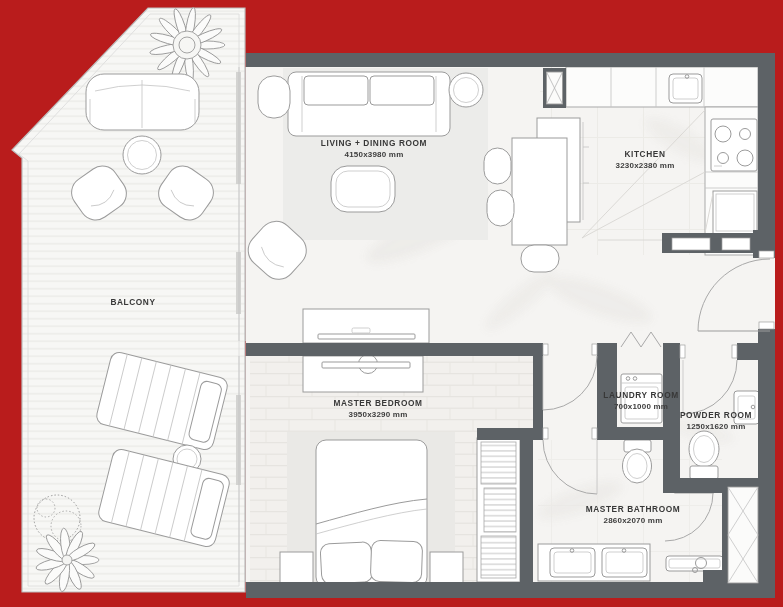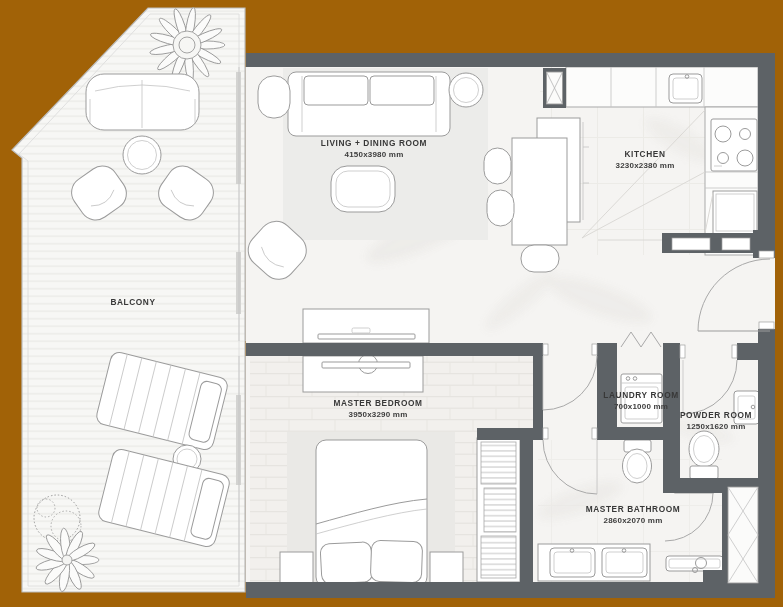--- a/index.html
+++ b/index.html
@@ -1,16 +1,16 @@
 <!DOCTYPE html>
 <html><head>
 <meta charset="utf-8">
 <style>
   html,body{margin:0;padding:0;background:#ffffff;}
-  .stage{position:relative;width:783px;height:607px;background:#a16207;overflow:hidden;}
+  .stage{position:relative;width:783px;height:607px;background:#b91c1c;overflow:hidden;}
   svg{display:block;}
   .wall{fill:#5d6266;stroke:none;}
   .f{fill:#ffffff;stroke:#9b9b9b;stroke-width:1;}
   .f2{fill:#fcfcfb;stroke:#a9a9a9;stroke-width:1;}
   .ln{fill:none;stroke:#9b9b9b;stroke-width:1;}
   .thin{fill:none;stroke:#c3c3c3;stroke-width:0.8;}
   .faint{fill:none;stroke:#d8d6d2;stroke-width:0.9;}
   .arc{fill:none;stroke:#a8a8a8;stroke-width:1;}
   .jamb{fill:#ffffff;stroke:#a0a0a0;stroke-width:0.7;}
   .room-name{font:bold 8.3px "Liberation Sans",sans-serif;fill:#383838;letter-spacing:0.6px;text-anchor:middle;}

